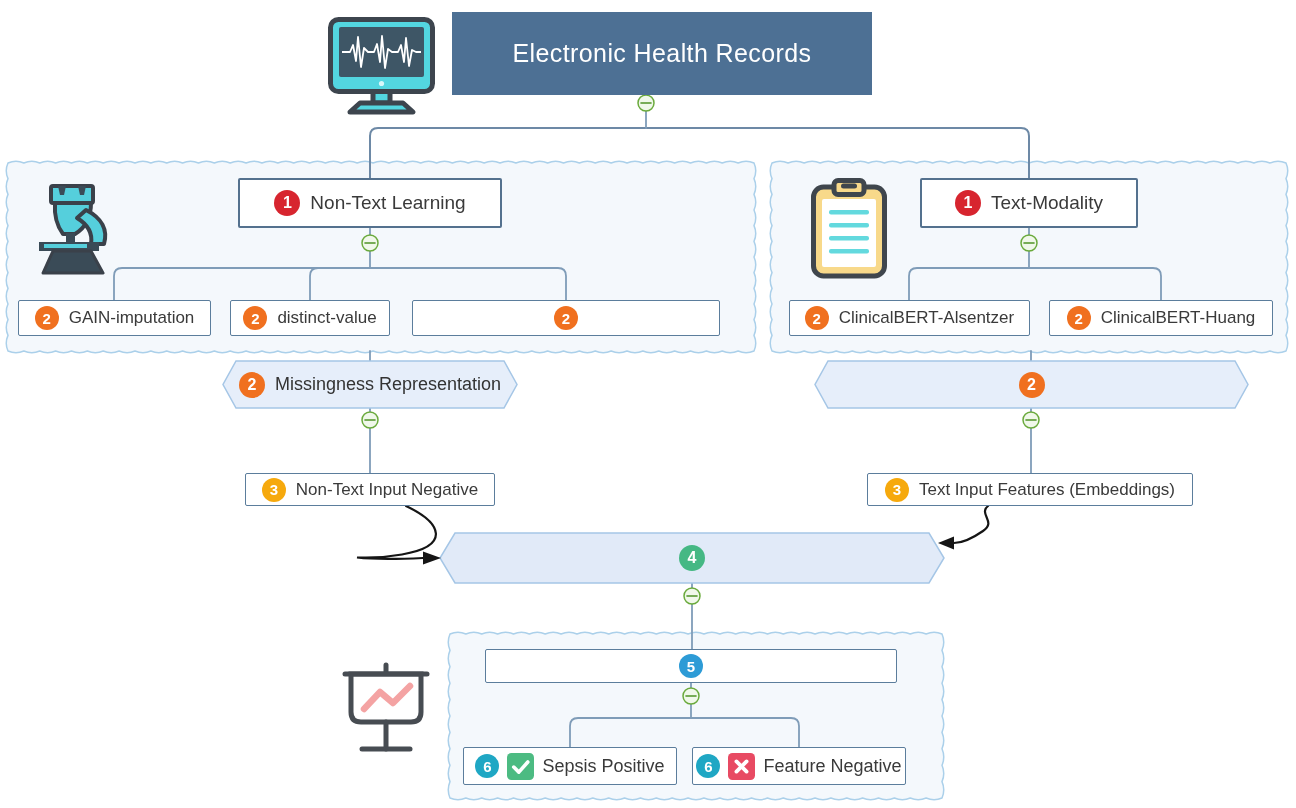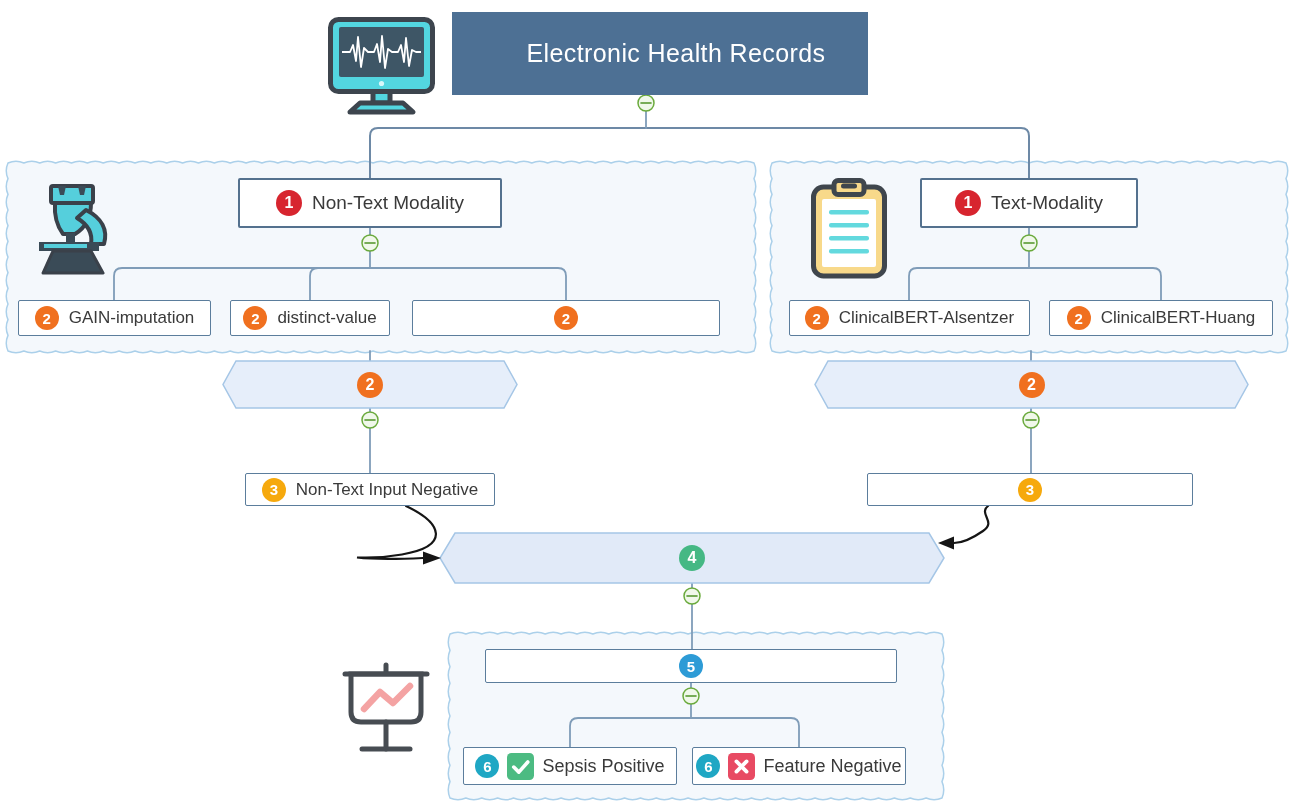--- a/index.html
+++ b/index.html
@@ -94,21 +94,21 @@
     <g>
         <circle class="toggle-c" cx="692" cy="596" r="8"></circle>
         <line class="toggle-m" x1="687" y1="596" x2="697" y2="596"></line>
       </g>
     <g>
         <circle class="toggle-c" cx="691" cy="696" r="8"></circle>
         <line class="toggle-m" x1="686" y1="696" x2="696" y2="696"></line>
       </g>
   </svg>
 
-  <div class="ehr" style="left:452px;top:12px;width:384px;height:83px;padding-left:32px;">
+  <div class="ehr" style="left:452px;top:12px;width:420px;height:83px;">
     <span>Electronic Health Records</span>
   </div>
 
   <div class="iconbox" style="left:328px;top:17px;">
     <svg width="107" height="98" viewBox="0 0 107 98">
       <rect x="45" y="74" width="17" height="12" fill="#53d6e0" stroke="#3d454e" stroke-width="5"></rect>
       <path d="M32,86 h43 l10,9 h-63 z" fill="#53d6e0" stroke="#3d454e" stroke-width="5" stroke-linejoin="round"></path>
       <rect x="2.5" y="2.5" width="102" height="72" rx="8" fill="#53d6e0" stroke="#3d454e" stroke-width="5"></rect>
       <rect x="11" y="10" width="85" height="50" rx="2" fill="#3e5666"></rect>
       <polyline points="14,35 22,35 25,28 28,44 30,20 33,50 36,31 40,35 46,35 49,27 52,45 54,19 57,51 60,32 64,35 70,35 73,28 76,45 78,21 81,49 84,33 88,35 93,35" fill="none" stroke="#ffffff" stroke-width="1.8" stroke-linejoin="round"></polyline>
@@ -151,37 +151,38 @@
         <path d="M11,12 L81,12 L81,50 Q81,60 71,60 L21,60 Q11,60 11,50 Z"></path>
         <line x1="46" y1="60" x2="46" y2="87"></line>
         <line x1="22" y1="87" x2="70" y2="87"></line>
       </g>
       <polyline points="24,47 40,30 53,41 70,24" fill="none" stroke="#f4a3a3" stroke-width="6.5" stroke-linecap="round" stroke-linejoin="round"></polyline>
     </svg>
   </div>
 
   <div class="node big" style="left:238px;top:178px;width:264px;height:50px;">
     <span class="badge b-md b1">1</span>
-    <span>Non-Text Modality</span>
+    <span>Non-Text Learning</span>
   </div>
 
   <div class="node" style="left:18px;top:300px;width:193px;height:36px;">
     <span class="badge b-sm b2">2</span>
     <span>GAIN-imputation</span>
   </div>
   <div class="node" style="left:230px;top:300px;width:160px;height:36px;">
     <span class="badge b-sm b2">2</span>
     <span>distinct-value</span>
   </div>
   <div class="node" style="left:412px;top:300px;width:308px;height:36px;">
     <span class="badge b-sm b2">2</span>
   </div>
 
   <div class="hexlabel" style="left:223px;top:361px;width:294px;height:47px;">
     <span class="badge b-md b2">2</span>
+    <span>Missingness Representation</span>
   </div>
 
   <div class="node" style="left:245px;top:473px;width:250px;height:33px;">
     <span class="badge b-sm b3">3</span>
     <span>Non-Text Input Negative</span>
   </div>
 
   <div class="node big" style="left:920px;top:178px;width:218px;height:50px;">
     <span class="badge b-md b1">1</span>
     <span>Text-Modality</span>
@@ -195,20 +196,21 @@
     <span class="badge b-sm b2">2</span>
     <span>ClinicalBERT-Huang</span>
   </div>
 
   <div class="hexlabel" style="left:815px;top:361px;width:433px;height:47px;">
     <span class="badge b-md b2">2</span>
   </div>
 
   <div class="node" style="left:867px;top:473px;width:326px;height:33px;">
     <span class="badge b-sm b3">3</span>
+    <span>Text Input Features (Embeddings)</span>
   </div>
 
   <div class="hexlabel mm" style="left:440px;top:533px;width:504px;height:50px;">
     <span class="badge b-md b4">4</span>
   </div>
 
   <div class="node" style="left:485px;top:649px;width:412px;height:34px;font-size:18px;">
     <span class="badge b-sm b5">5</span>
   </div>
 

